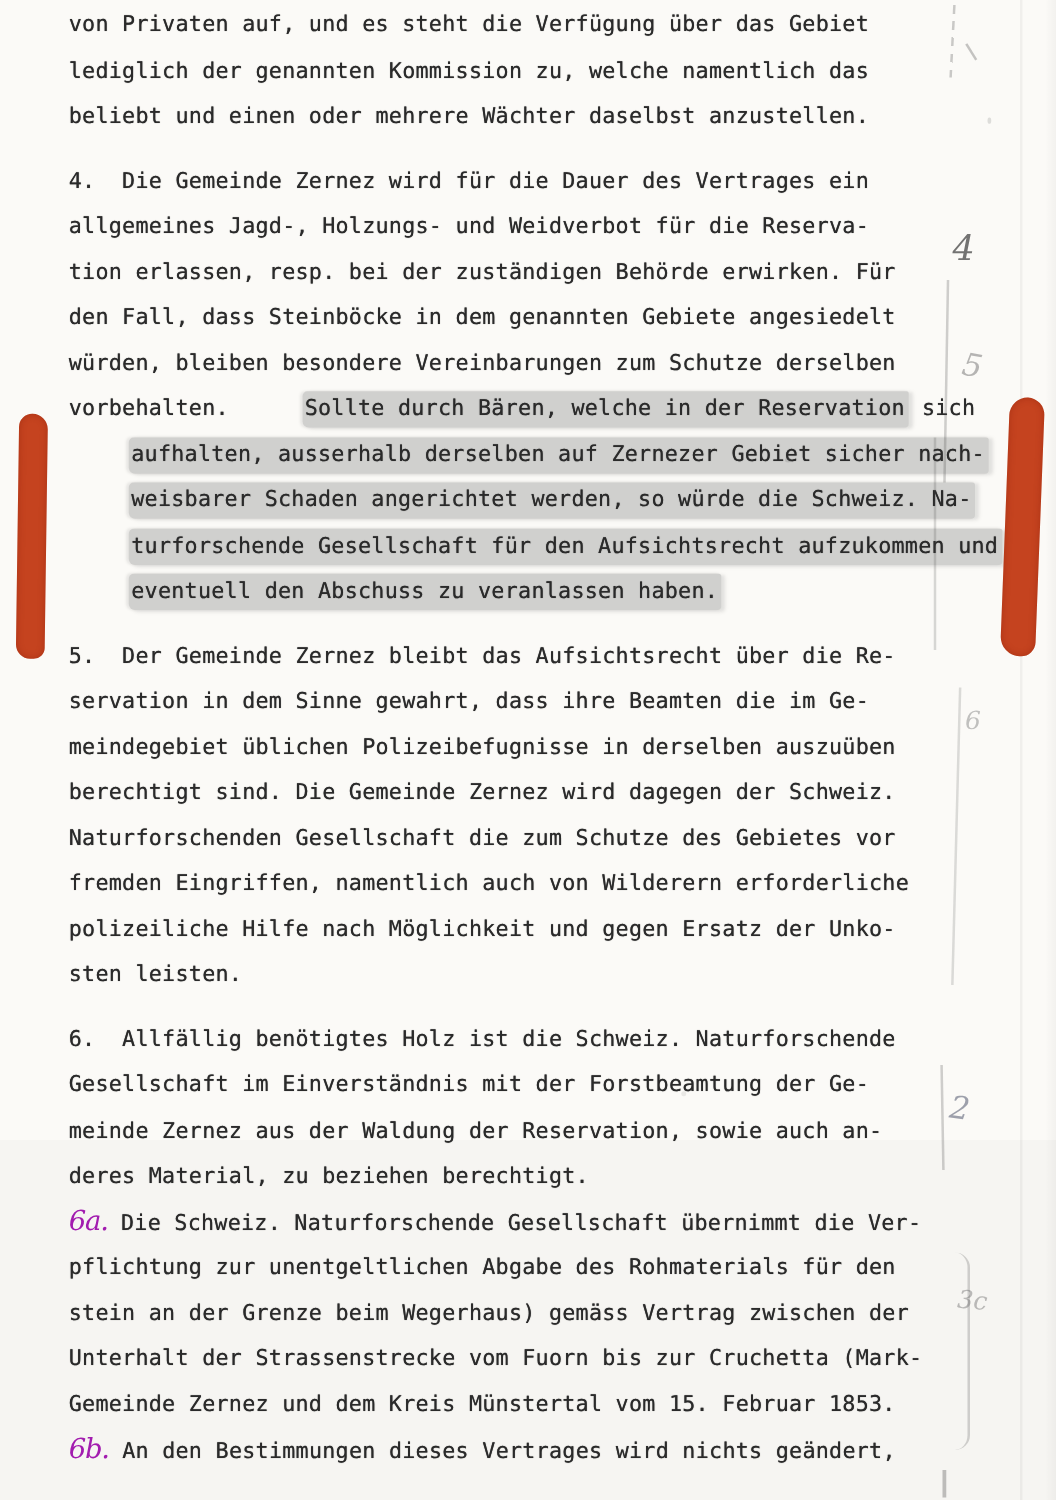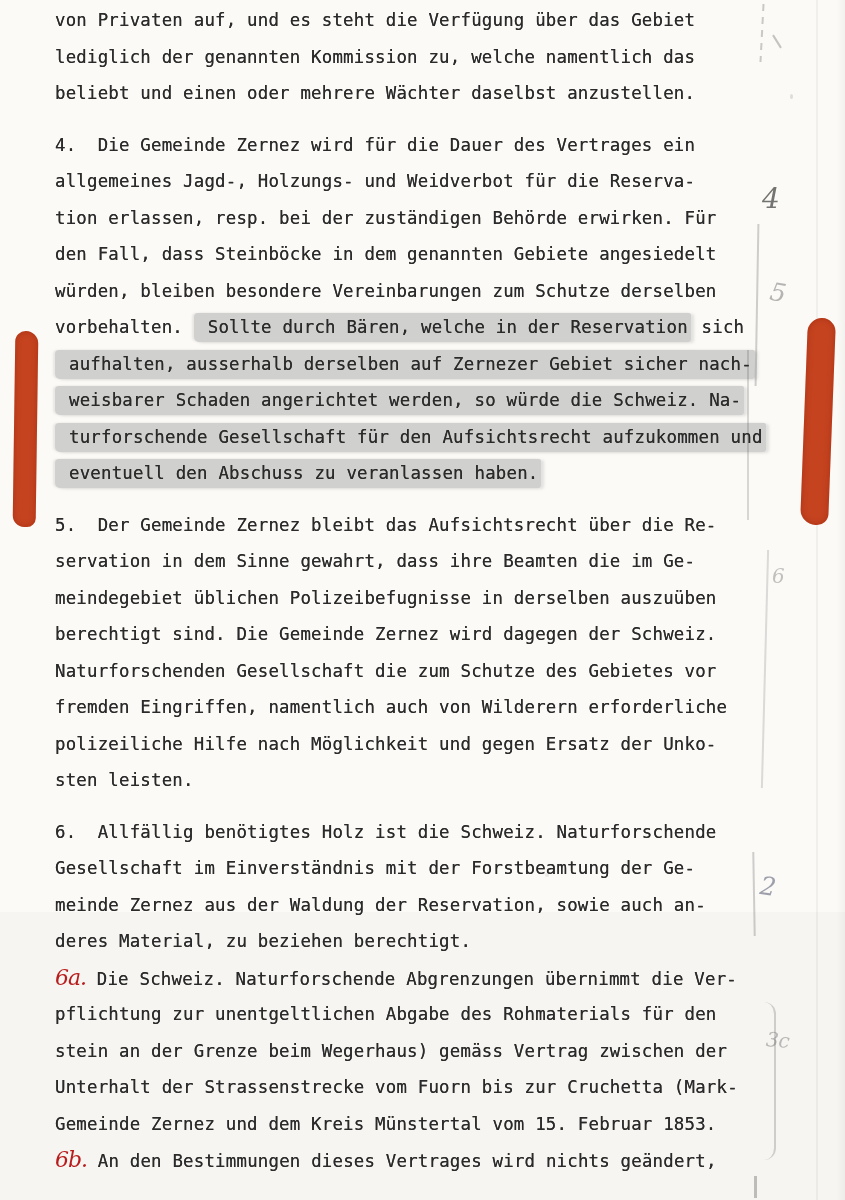--- a/index.html
+++ b/index.html
@@ -28,28 +28,29 @@
     color:var(--ink,#2a2a2a);
     font-size:17.4px;line-height:36.5px;
     letter-spacing:.2px;
     text-shadow:0 0 .6px rgba(42,42,42,.85);
   }
   .para{margin:0;}
   .para.gap{margin-top:15px;}
   .line{white-space:pre;height:36.5px;}
   .hl{
     background:var(--highlight,rgba(125,125,125,.34));
-    padding:4px 3px 5px 14px;
+    padding:4px 3px 5px 2px;
     border-radius:4px 2px 3px 5px;
     box-shadow:3px 1px 3px rgba(125,125,125,.20), -2px 0 2px rgba(125,125,125,.15);
+    margin-left:48px;
   }
   .hw{
     font-family:"DejaVu Serif","Liberation Serif",serif;
     font-style:italic;font-size:22px;letter-spacing:-1px;
-    text-shadow:none;color:#b91c1c;
+    text-shadow:none;color:#a21caf;
   }
   
   .red-mark{
     position:absolute;background:var(--red,#c5431f);
     box-shadow:inset 0 0 6px rgba(120,20,5,.35);
   }
   .red-mark.left{
     left:14px;top:331px;width:23px;height:196px;
     border-radius:12px 14px 10px 13px;transform:rotate(.8deg);
   }
@@ -122,21 +123,21 @@
         <div class="line"><span>polizeiliche Hilfe nach Möglichkeit und gegen Ersatz der Unko-</span></div>
         <div class="line"><span>sten leisten.</span></div>
       </div>
       <div class="para gap">
         <div class="line"><span>6.  Allfällig benötigtes Holz ist die Schweiz. Naturforschende</span></div>
         <div class="line"><span>Gesellschaft im Einverständnis mit der Forstbeamtung der Ge-</span></div>
         <div class="line"><span>meinde Zernez aus der Waldung der Reservation, sowie auch an-</span></div>
         <div class="line"><span>deres Material, zu beziehen berechtigt.</span></div>
       </div>
       <div class="para">
-        <div class="line"><span class="hw">6a.</span><span> Die Schweiz. Naturforschende Abgrenzungen übernimmt die Ver-</span></div>
+        <div class="line"><span class="hw">6a.</span><span> Die Schweiz. Naturforschende Gesellschaft übernimmt die Ver-</span></div>
         <div class="line"><span>pflichtung zur unentgeltlichen Abgabe des Rohmaterials für den</span></div>
         <div class="line"><span>stein an der Grenze beim Wegerhaus) gemäss Vertrag zwischen der</span></div>
         <div class="line"><span>Unterhalt der Strassenstrecke vom Fuorn bis zur Cruchetta (Mark-</span></div>
         <div class="line"><span>Gemeinde Zernez und dem Kreis Münstertal vom 15. Februar 1853.</span></div>
       </div>
       <div class="para">
         <div class="line"><span class="hw">6b.</span><span> An den Bestimmungen dieses Vertrages wird nichts geändert,</span></div>
       </div>
     </div>
 

